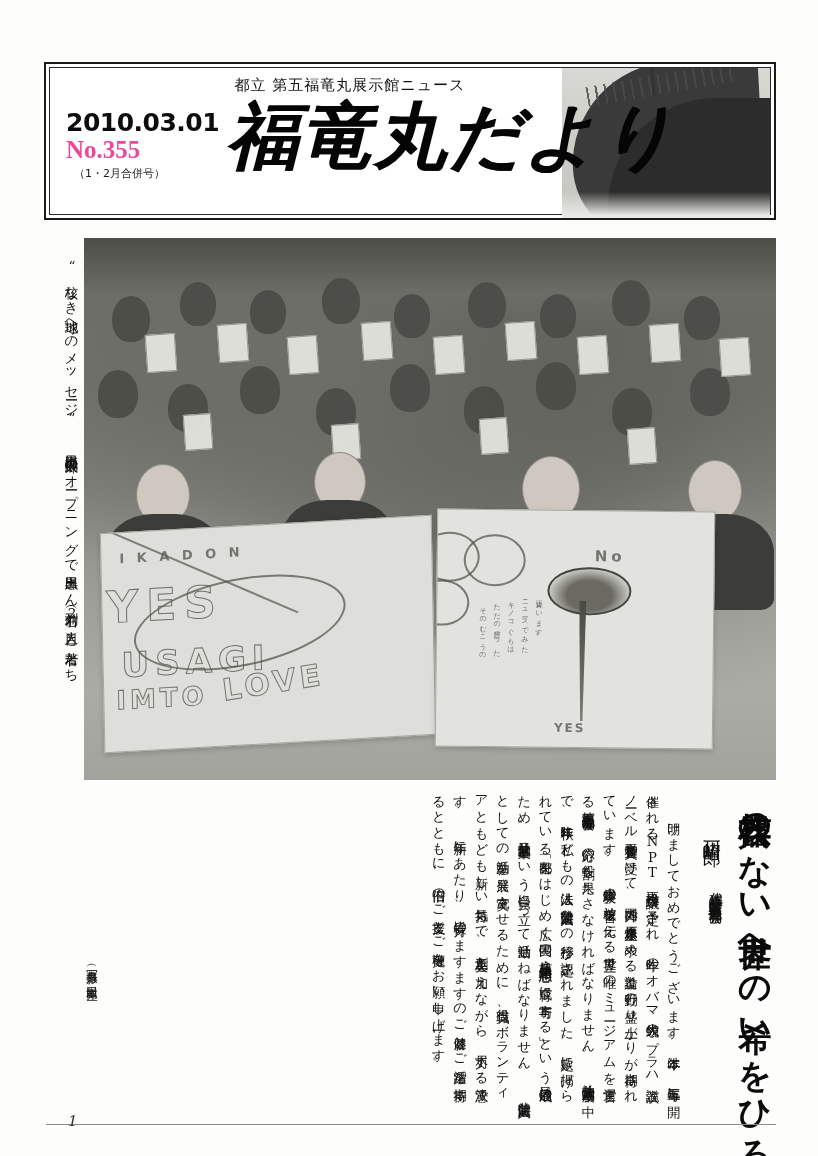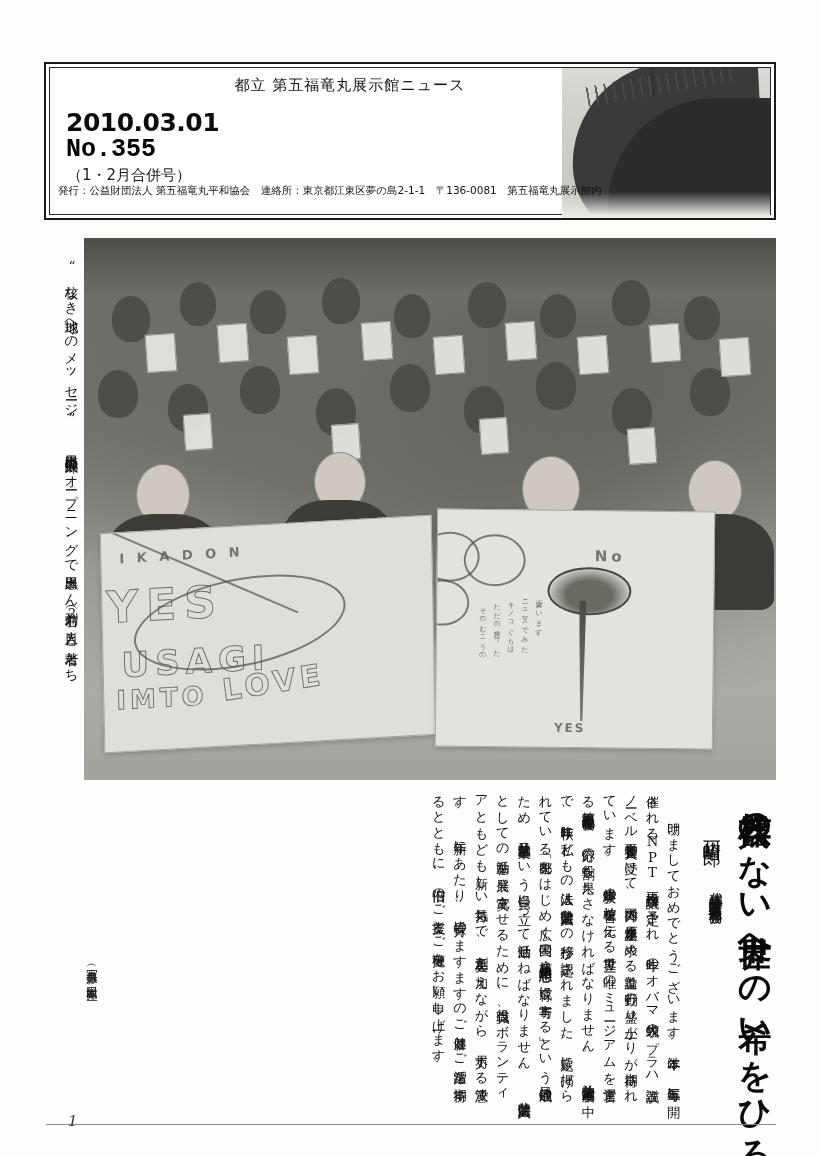--- a/index.html
+++ b/index.html
@@ -110,32 +110,32 @@
   }
   #date-line {
     font-family: "DejaVu Sans", "Liberation Sans", sans-serif;
     font-weight: bold;
     font-size: 25px;
     letter-spacing: -0.5px;
     line-height: 1.05;
     color: #0d0d0d;
   }
   #issue-line {
-    font-family: Liberation Mono, monospace;
+    font-family: Liberation Serif, serif;
     font-weight: bold;
     font-size: 25px;
     line-height: 1.15;
-    color: #000000;
+    color: #ec4899;
   }
   #combined-note {
     font-family: "DejaVu Sans", "Liberation Sans", sans-serif;
-    font-size: 15px;
+    font-size: 11px;
     color: #1a1a1a;
     margin-top: 1px;
-    margin-left: 1px;
+    margin-left: 8px;
   }
 
   #logotype {
     position: absolute;
     left: 180px; top: 36px;
     font-family: "DejaVu Serif", "Liberation Serif", serif;
     font-weight: bold;
     font-size: 72px;
     line-height: 1;
     font-style: italic;
@@ -404,22 +404,22 @@
     </div>
 
     <div id="kicker">都立 第五福竜丸展示館ニュース</div>
 
     <div id="date-block">
       <div id="date-line">2010.03.01</div>
       <div id="issue-line">No.355</div>
       <div id="combined-note">（1・2月合併号）</div>
     </div>
 
-
-    <div id="publisher-line">発行：公益財団法人 第五福竜丸平和協会　連絡所：東京都江東区夢の島2-1-1　〒136-0081　第五福竜丸展示館内</div>
+    <div id="logotype">福竜丸だより</div>
+
   </div>
 
   <div id="photo-area">
     <div class="crowd-bg"></div>
     <div class="ceiling"></div>
 
     <div class="crowd-head" style="left:28px;  top:58px;  width:38px; height:46px;"></div>
     <div class="crowd-head" style="left:96px;  top:44px;  width:36px; height:44px;"></div>
     <div class="crowd-head" style="left:166px; top:52px;  width:36px; height:44px;"></div>
     <div class="crowd-head" style="left:238px; top:40px;  width:38px; height:46px;"></div>

